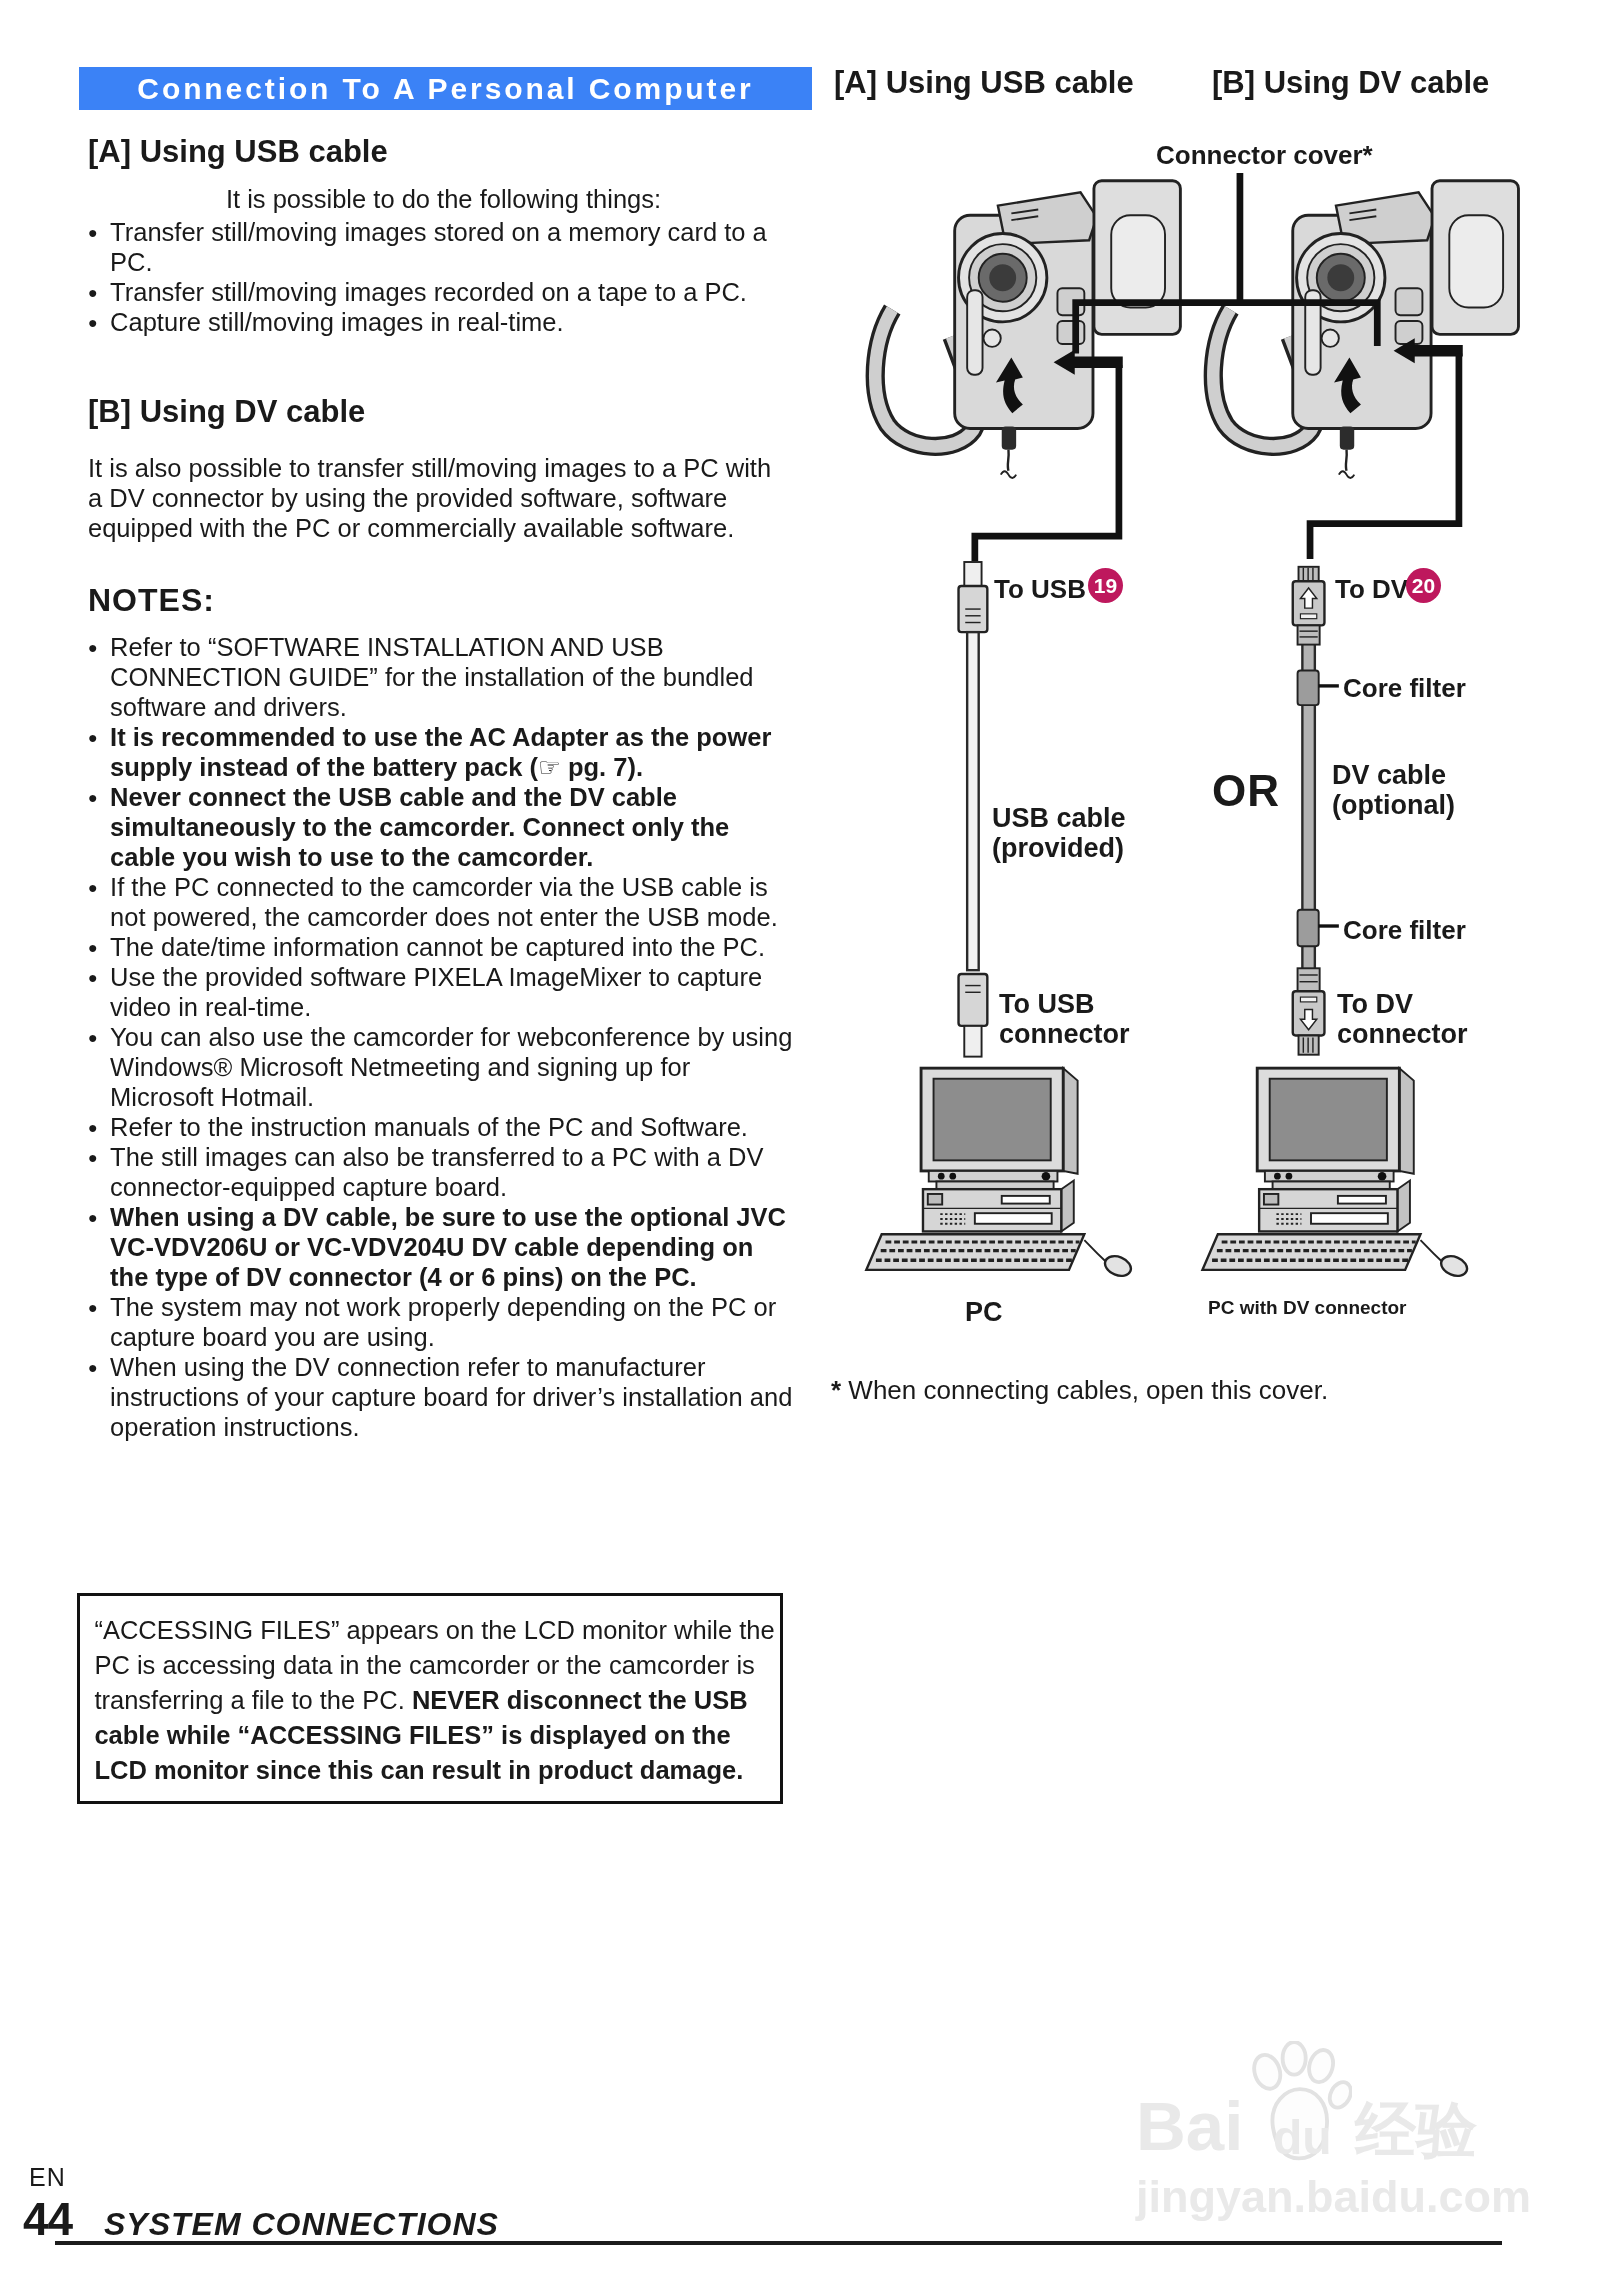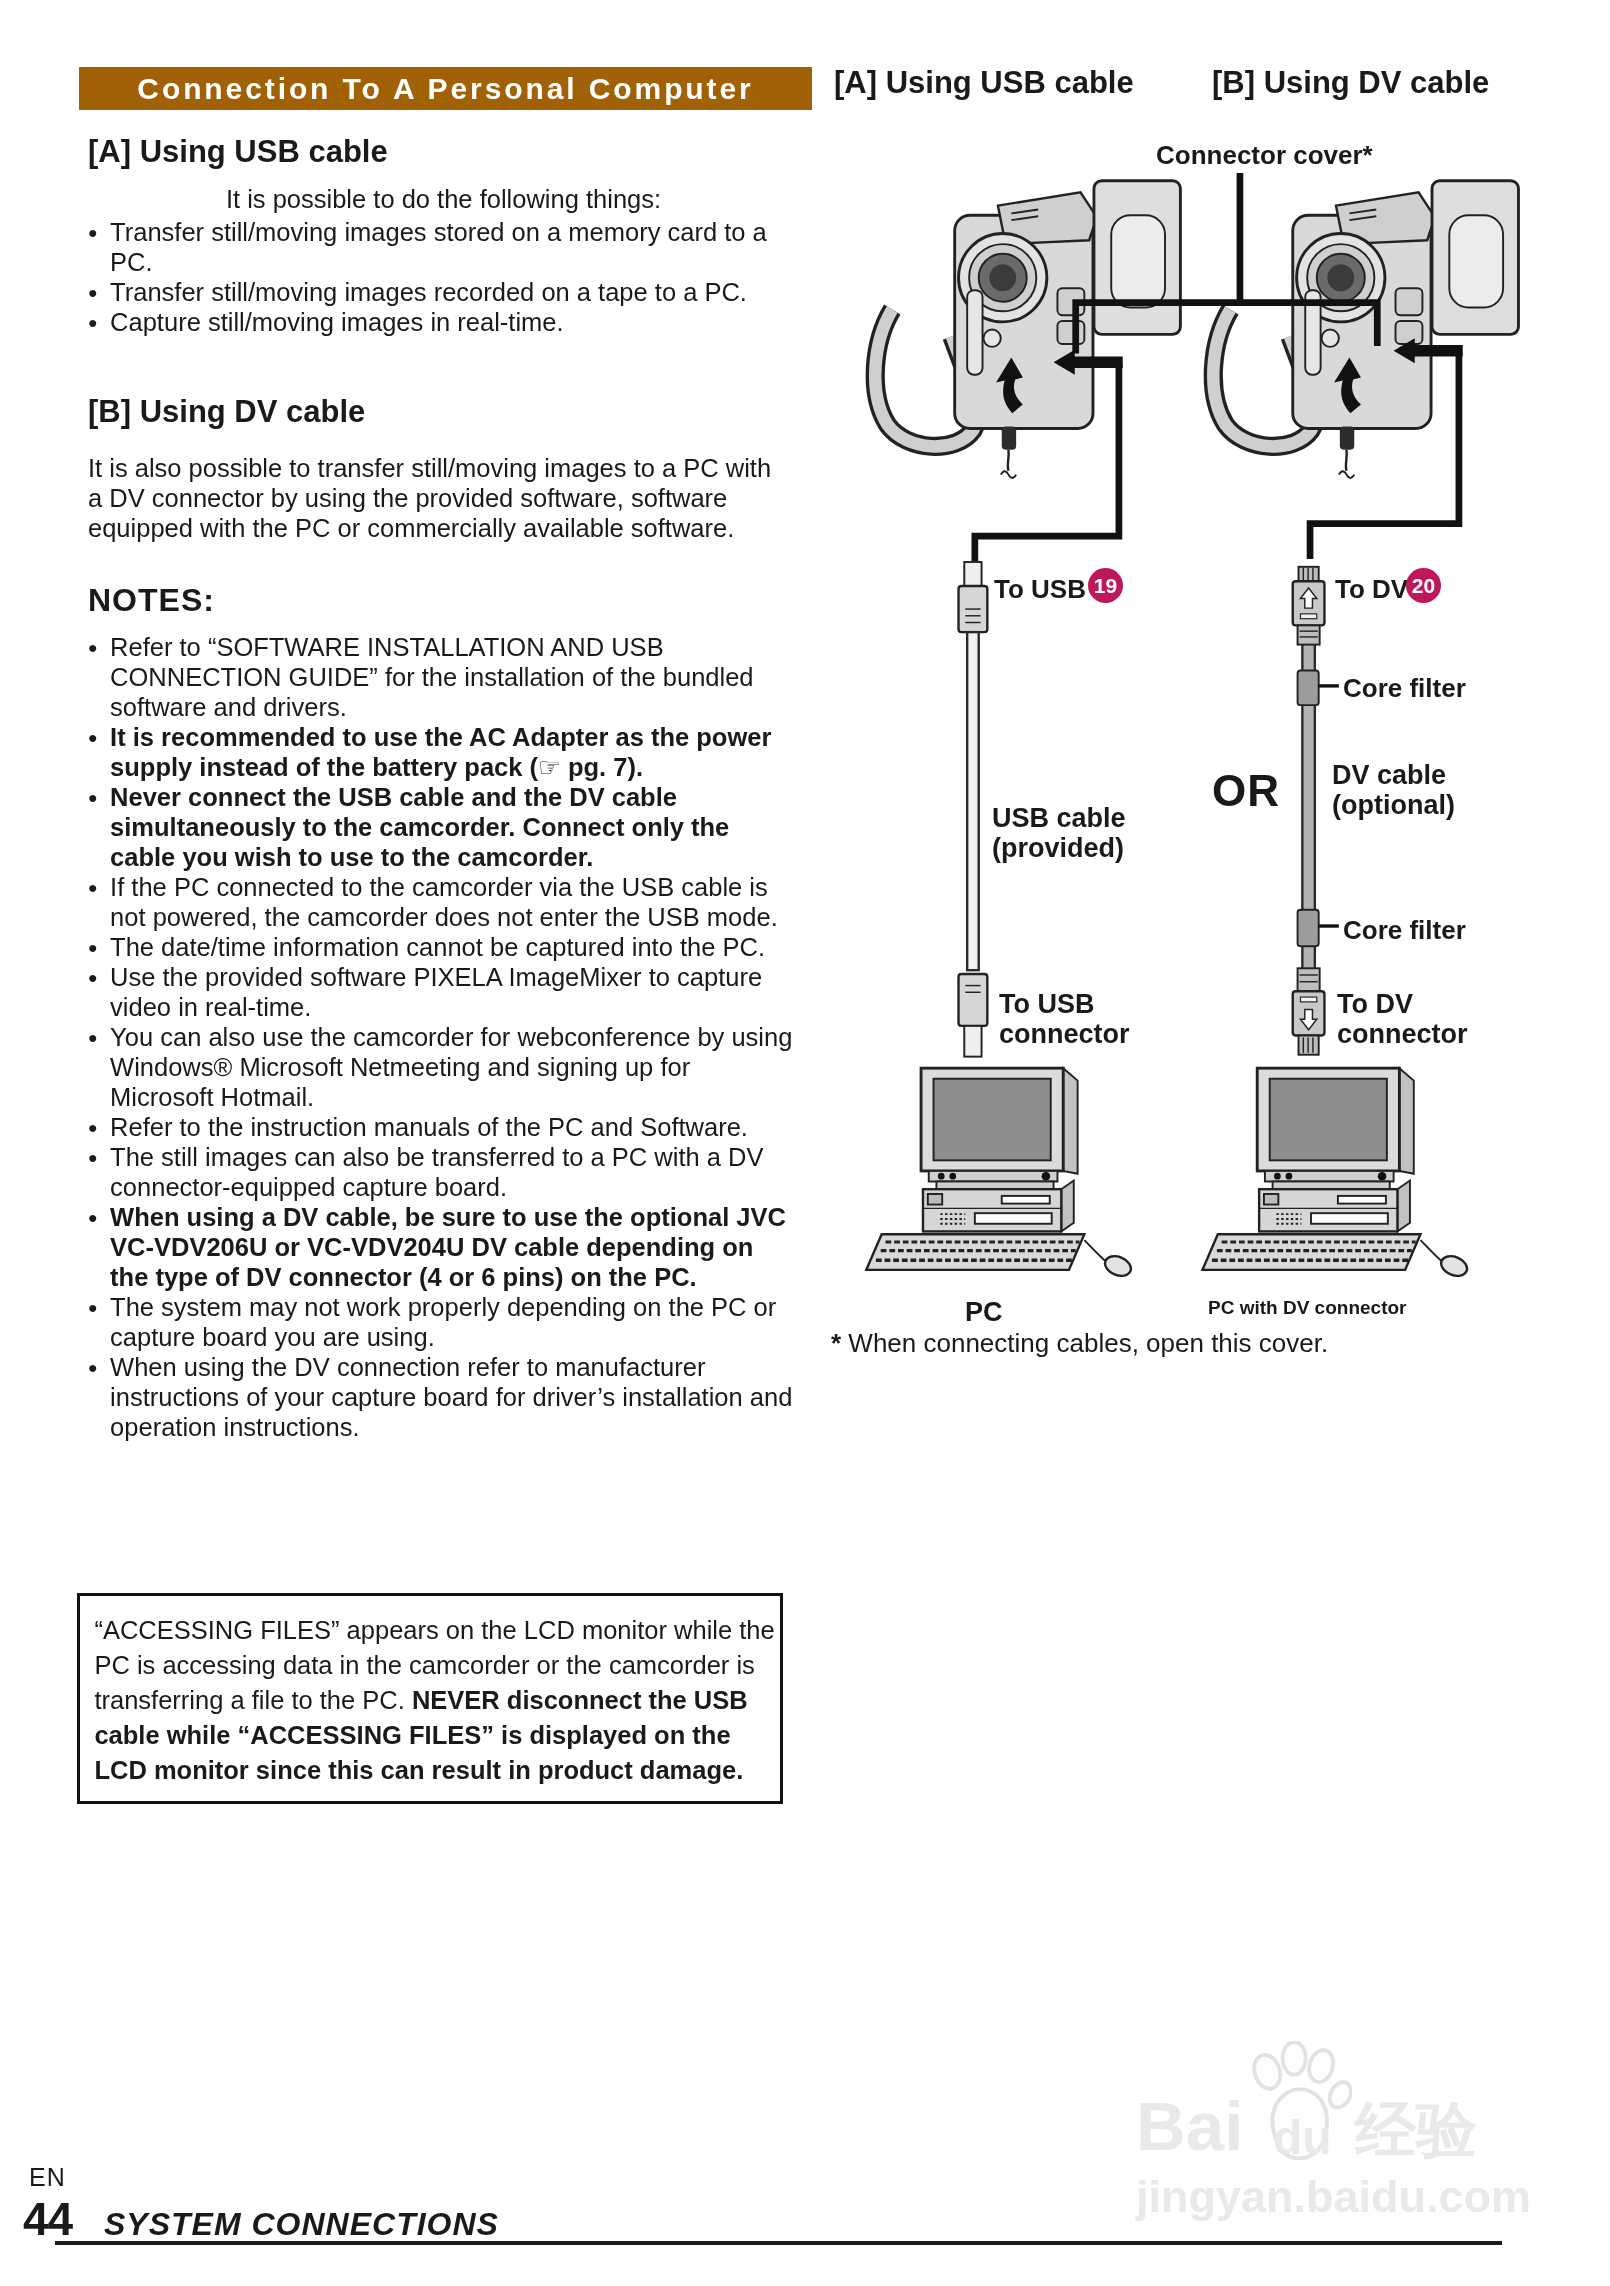--- a/index.html
+++ b/index.html
@@ -5,21 +5,21 @@
   html,body{margin:0;padding:0;}
   body{
     width:1610px;height:2286px;position:relative;background:#ffffff;
     font-family:"Liberation Sans","DejaVu Sans",sans-serif;color:#1a1a1a;
     overflow:hidden;
   }
   .abs{position:absolute;}
 
   
   .title-bar{
-    left:79px;top:67px;width:733px;height:43px;background:#a16207;
+    left:79px;top:67px;width:733px;height:43px;background:#3b82f6;
     display:flex;align-items:center;justify-content:center;
   }
   .title-bar span{
     color:#ffffff;font-weight:bold;font-size:30px;letter-spacing:2.9px;white-space:nowrap;
   }
   .h-sec{font-size:31px;font-weight:bold;white-space:nowrap;}
   .body-txt{font-size:25.5px;line-height:30px;}
   .intro{left:88px;top:184px;width:711px;text-align:center;}
   .blist{margin:0;padding:0;list-style:none;}
   .blist li{display:flex;}
@@ -281,21 +281,21 @@
 (optional)</div>
 
 <div class="abs dlabel2" style="left:999px;top:989px;">To USB
 connector</div>
 <div class="abs dlabel2" style="left:1337px;top:989px;">To DV
 connector</div>
 
 <div class="abs dlabel" style="left:965px;top:1297px;font-size:27px;">PC</div>
 <div class="abs dlabel" style="left:1208px;top:1297px;font-size:19px;">PC with DV connector</div>
 
-<div class="abs footnote" style="left:831px;top:1328px;">
+<div class="abs footnote" style="left:831px;top:1375px;">
   <span class="star">*</span><span> When connecting cables, open this cover.</span>
 </div>
 
 <div class="abs wm" style="left:1136px;top:2087px;font-size:69px;">Bai</div>
 <svg class="abs" style="left:1244px;top:2041px;" width="108" height="127" viewBox="0 0 112 132">
   <ellipse cx="24" cy="32" rx="13" ry="18" fill="#fdfdfd" stroke="#e2e2e2" stroke-width="4" transform="rotate(-18 24 32)"></ellipse>
   <ellipse cx="52" cy="18" rx="12" ry="17" fill="#fdfdfd" stroke="#e2e2e2" stroke-width="4"></ellipse>
   <ellipse cx="80" cy="26" rx="12" ry="17" fill="#fdfdfd" stroke="#e2e2e2" stroke-width="4" transform="rotate(16 80 26)"></ellipse>
   <ellipse cx="100" cy="56" rx="10" ry="14" fill="#fdfdfd" stroke="#e2e2e2" stroke-width="4" transform="rotate(28 100 56)"></ellipse>
   <path d="M 30 90 C 26 64 44 50 58 50 C 74 50 88 64 86 88 C 85 108 74 122 57 122 C 40 122 33 108 30 90 Z" fill="#fdfdfd" stroke="#e2e2e2" stroke-width="4"></path>

